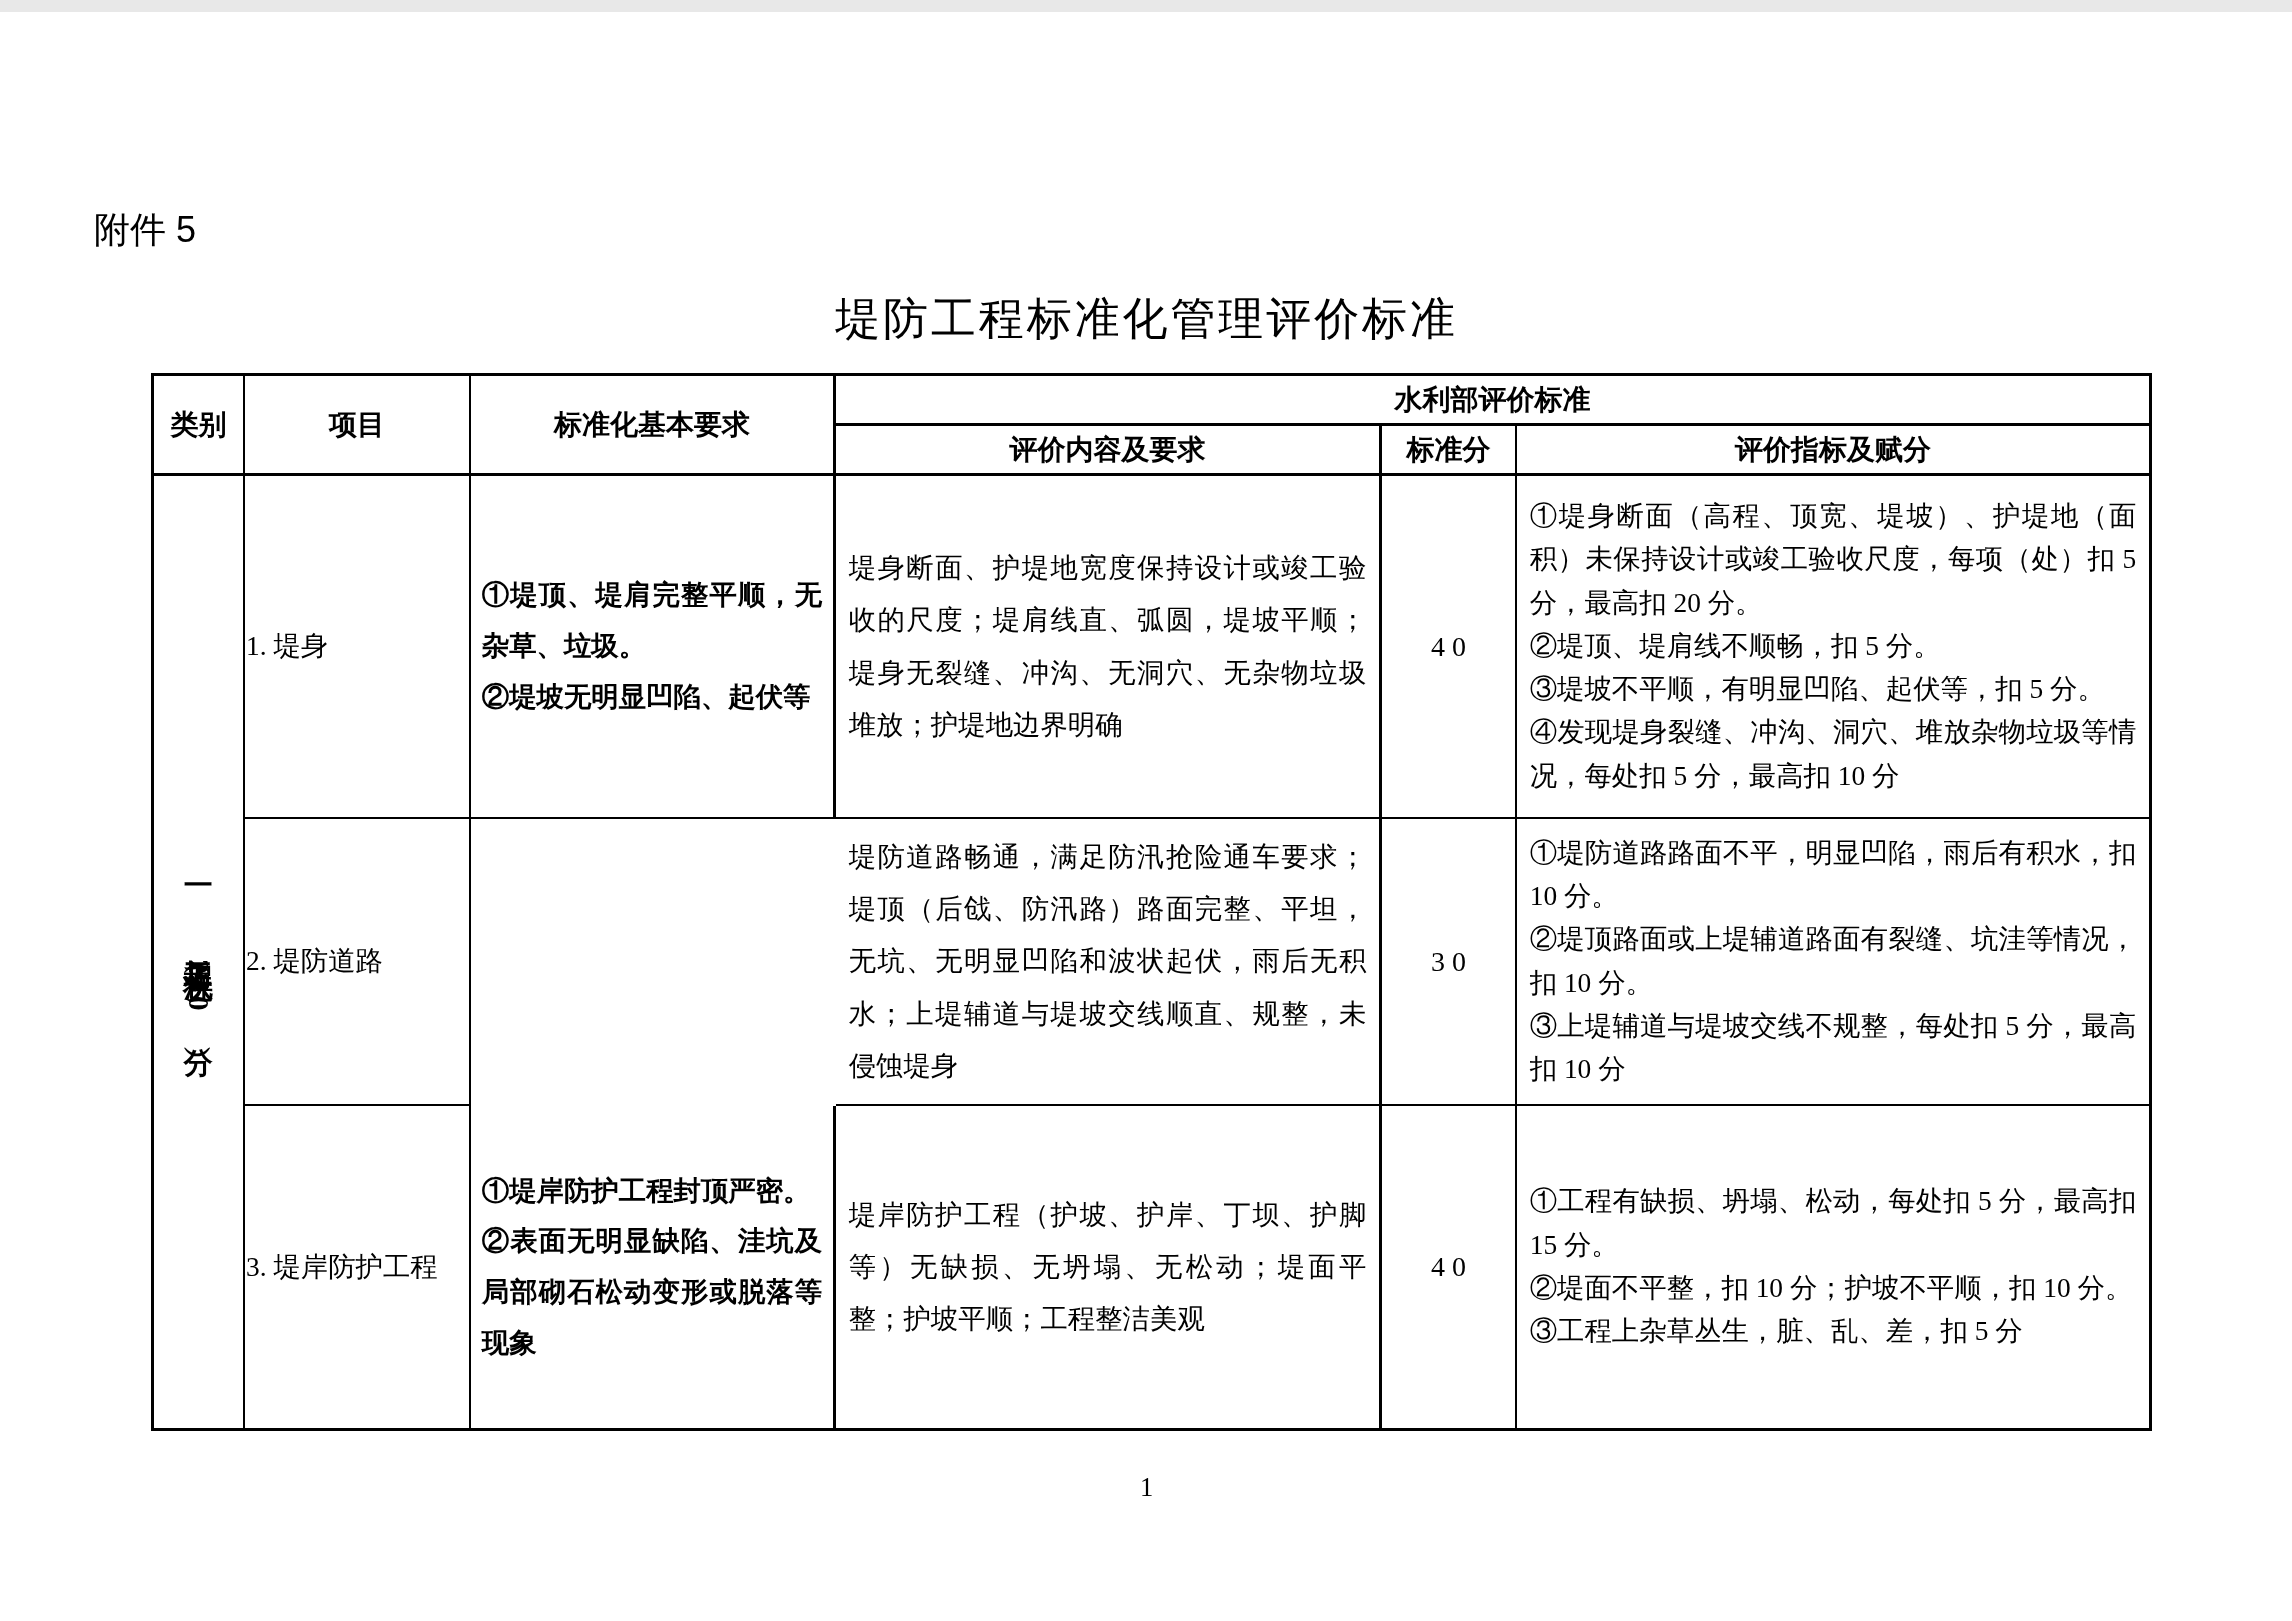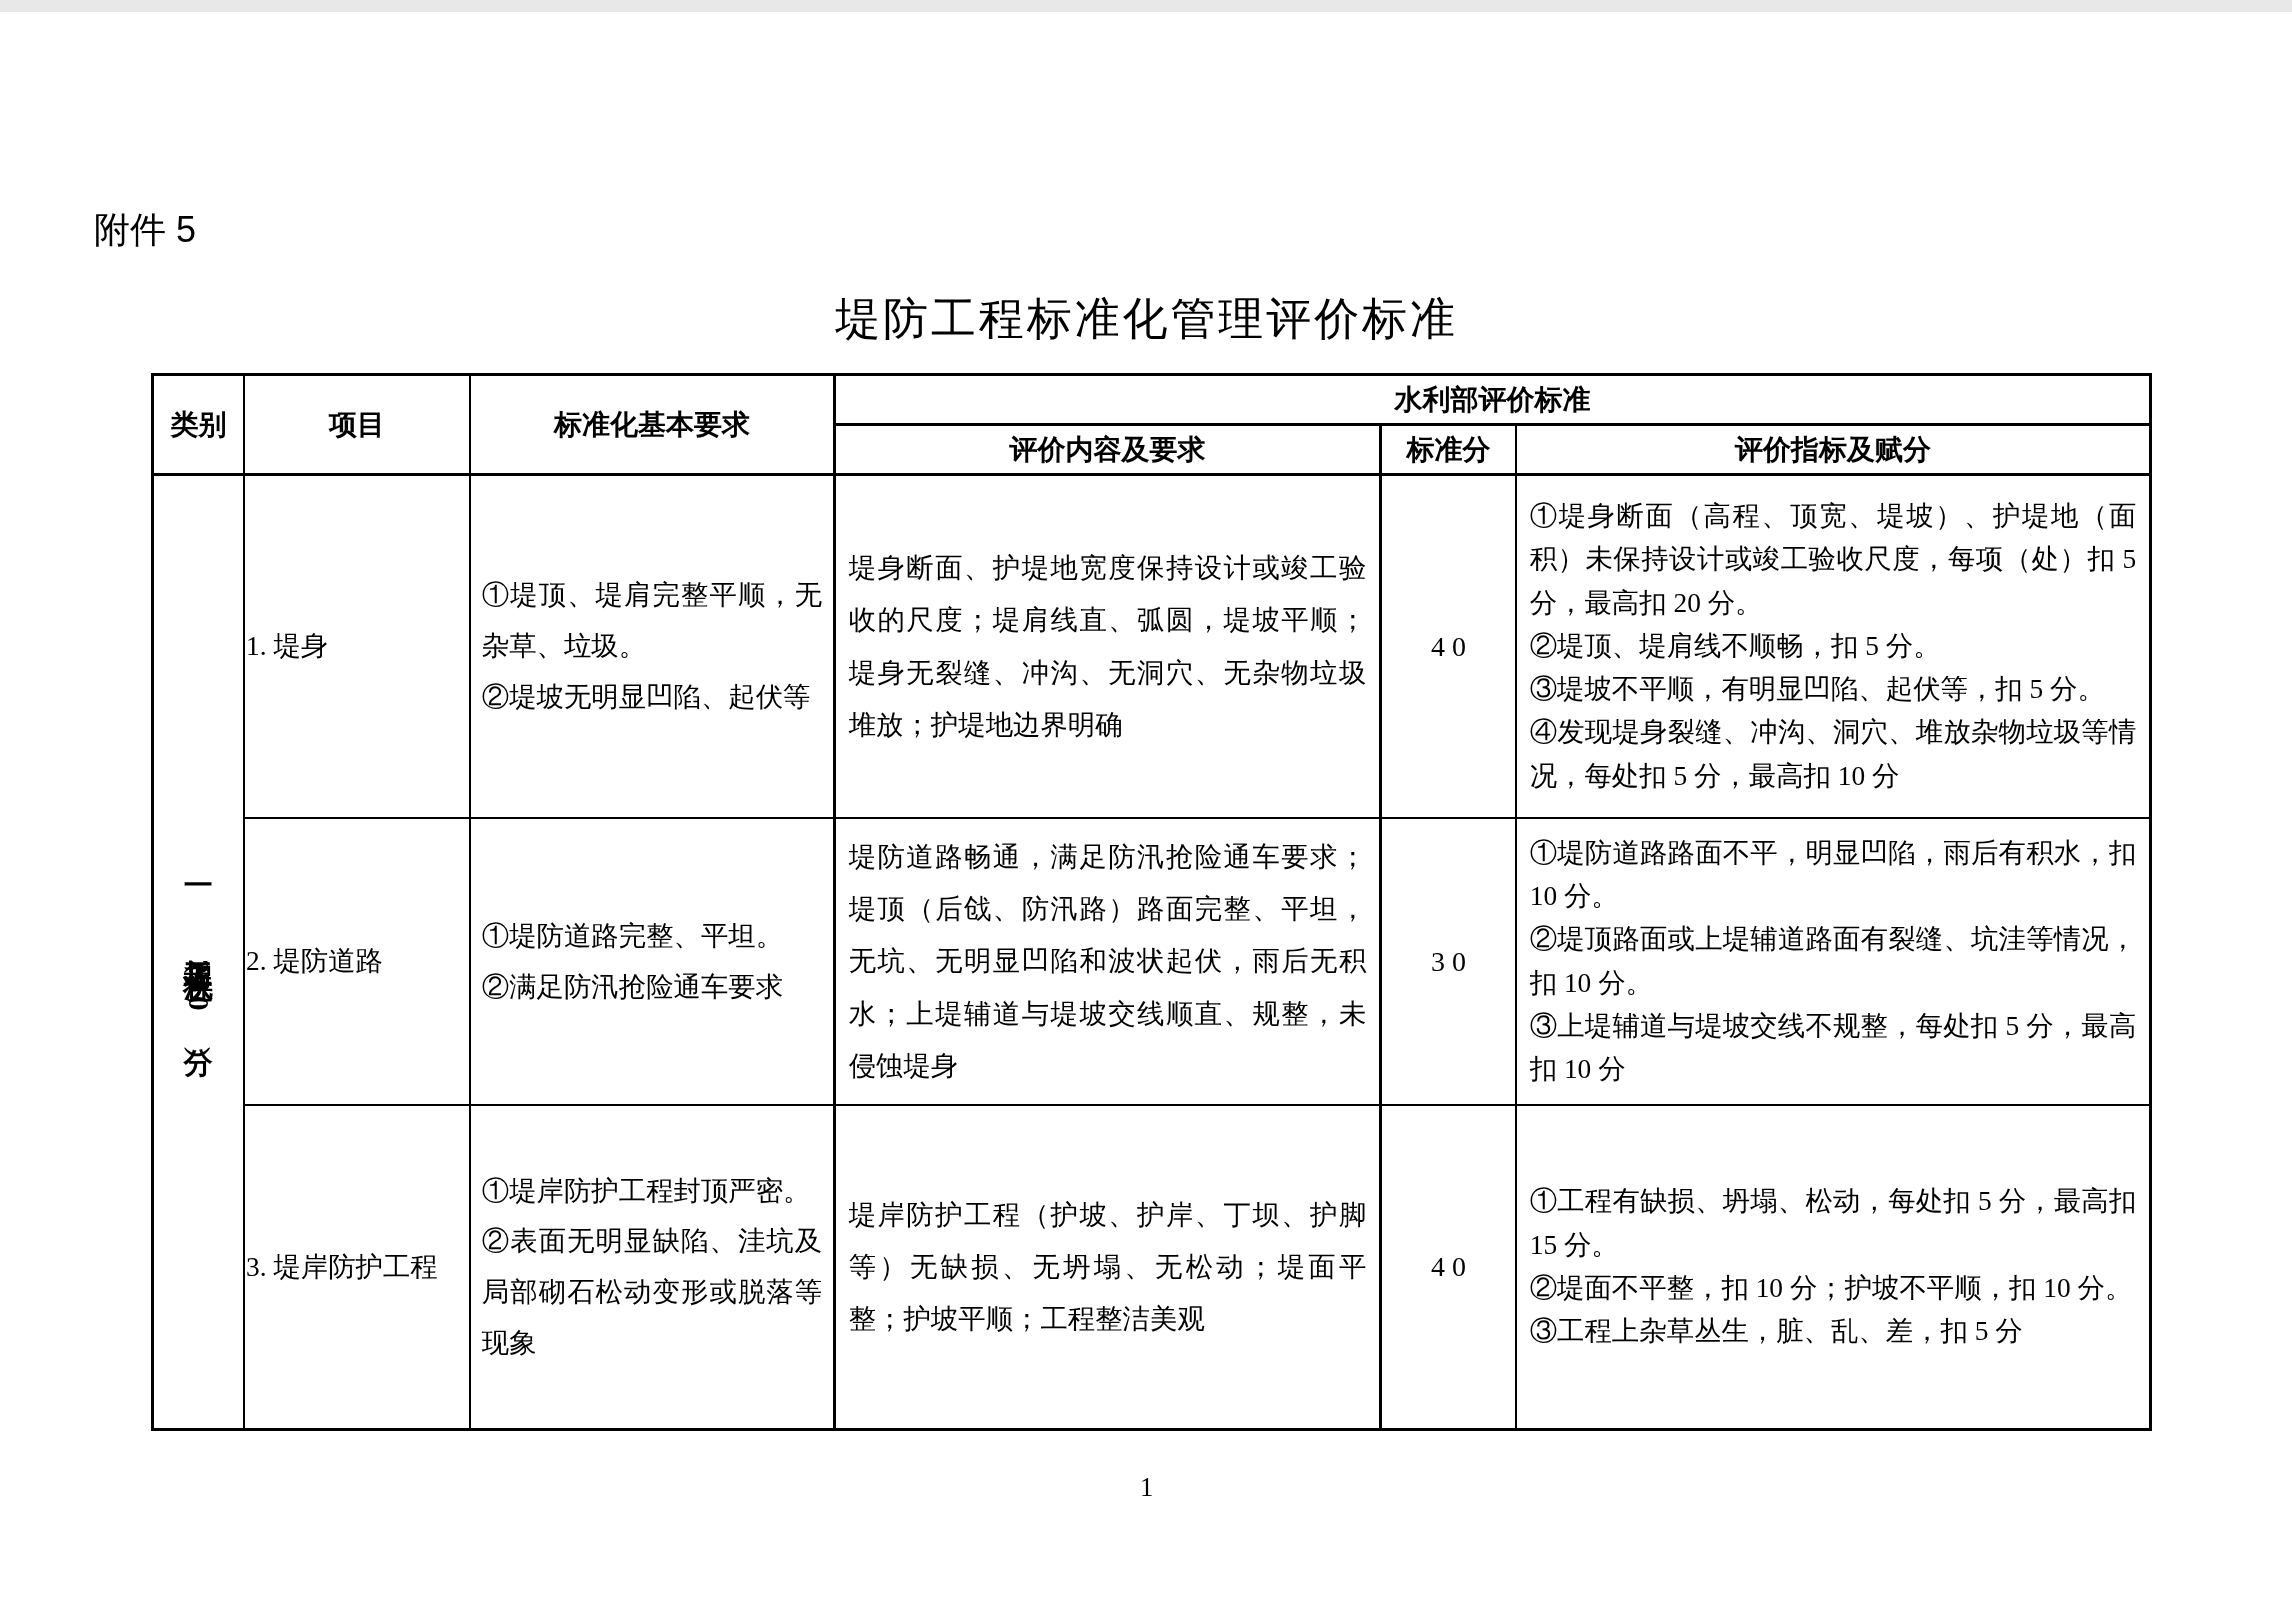--- a/index.html
+++ b/index.html
@@ -42,21 +42,21 @@
 
   .hd {
     justify-content:center; text-align:center;
     font-weight:700; font-size:28px;
     font-family:"Liberation Sans","DejaVu Sans",sans-serif;
   }
   .txt { width:100%; }
   .body-text { font-size:27.4px; white-space:pre-line; }
   .item-cell  { padding:0 1px; }
   .item-text  { line-height:1.7; text-align:justify; }
-  .basic-cell { padding:0 10.8px; }
+  .basic-cell { padding:0 10.8px;font-weight:bold; }
   .basic-text { line-height:1.85; text-align:justify; }
   .content-cell { padding:0 12.7px; }
   .content-text { line-height:1.9; text-align:justify; }
   .score-cell { justify-content:center; }
   .score-text { width:auto; font-size:28px; letter-spacing:6.9px; text-indent:6.9px; }
   .ind-cell  { padding:0 12.7px; }
   .ind-text  { line-height:1.58; text-align:justify; }
 
   .cat-cell { justify-content:center; overflow:visible; }
   .cat-label {
@@ -121,24 +121,20 @@
     <div class="cell ind-cell gc6 gr3 no-br">
       <div class="txt body-text ind-text">①堤身断面（高程、顶宽、堤坡）、护堤地（面积）未保持设计或竣工验收尺度，每项（处）扣 5 分，最高扣 20 分。
 ②堤顶、堤肩线不顺畅，扣 5 分。
 ③堤坡不平顺，有明显凹陷、起伏等，扣 5 分。
 ④发现堤身裂缝、冲沟、洞穴、堆放杂物垃圾等情况，每处扣 5 分，最高扣 10 分</div>
     </div>
 
     <div class="cell item-cell gc2 gr4">
       <div class="txt body-text item-text">2. 堤防道路</div>
     </div>
-    <div class="cell basic-cell gc3 gr4 br-thick">
-      <div class="txt body-text basic-text">①堤防道路完整、平坦。
-②满足防汛抢险通车要求</div>
-    </div>
     <div class="cell content-cell gc4 gr4 br-thick">
       <div class="txt body-text content-text">堤防道路畅通，满足防汛抢险通车要求；堤顶（后戗、防汛路）路面完整、平坦，无坑、无明显凹陷和波状起伏，雨后无积水；上堤辅道与堤坡交线顺直、规整，未侵蚀堤身</div>
     </div>
     <div class="cell score-cell gc5 gr4">
       <div class="score-text">30</div>
     </div>
     <div class="cell ind-cell gc6 gr4 no-br">
       <div class="txt body-text ind-text">①堤防道路路面不平，明显凹陷，雨后有积水，扣 10 分。
 ②堤顶路面或上堤辅道路面有裂缝、坑洼等情况，扣 10 分。
 ③上堤辅道与堤坡交线不规整，每处扣 5 分，最高扣 10 分</div>

